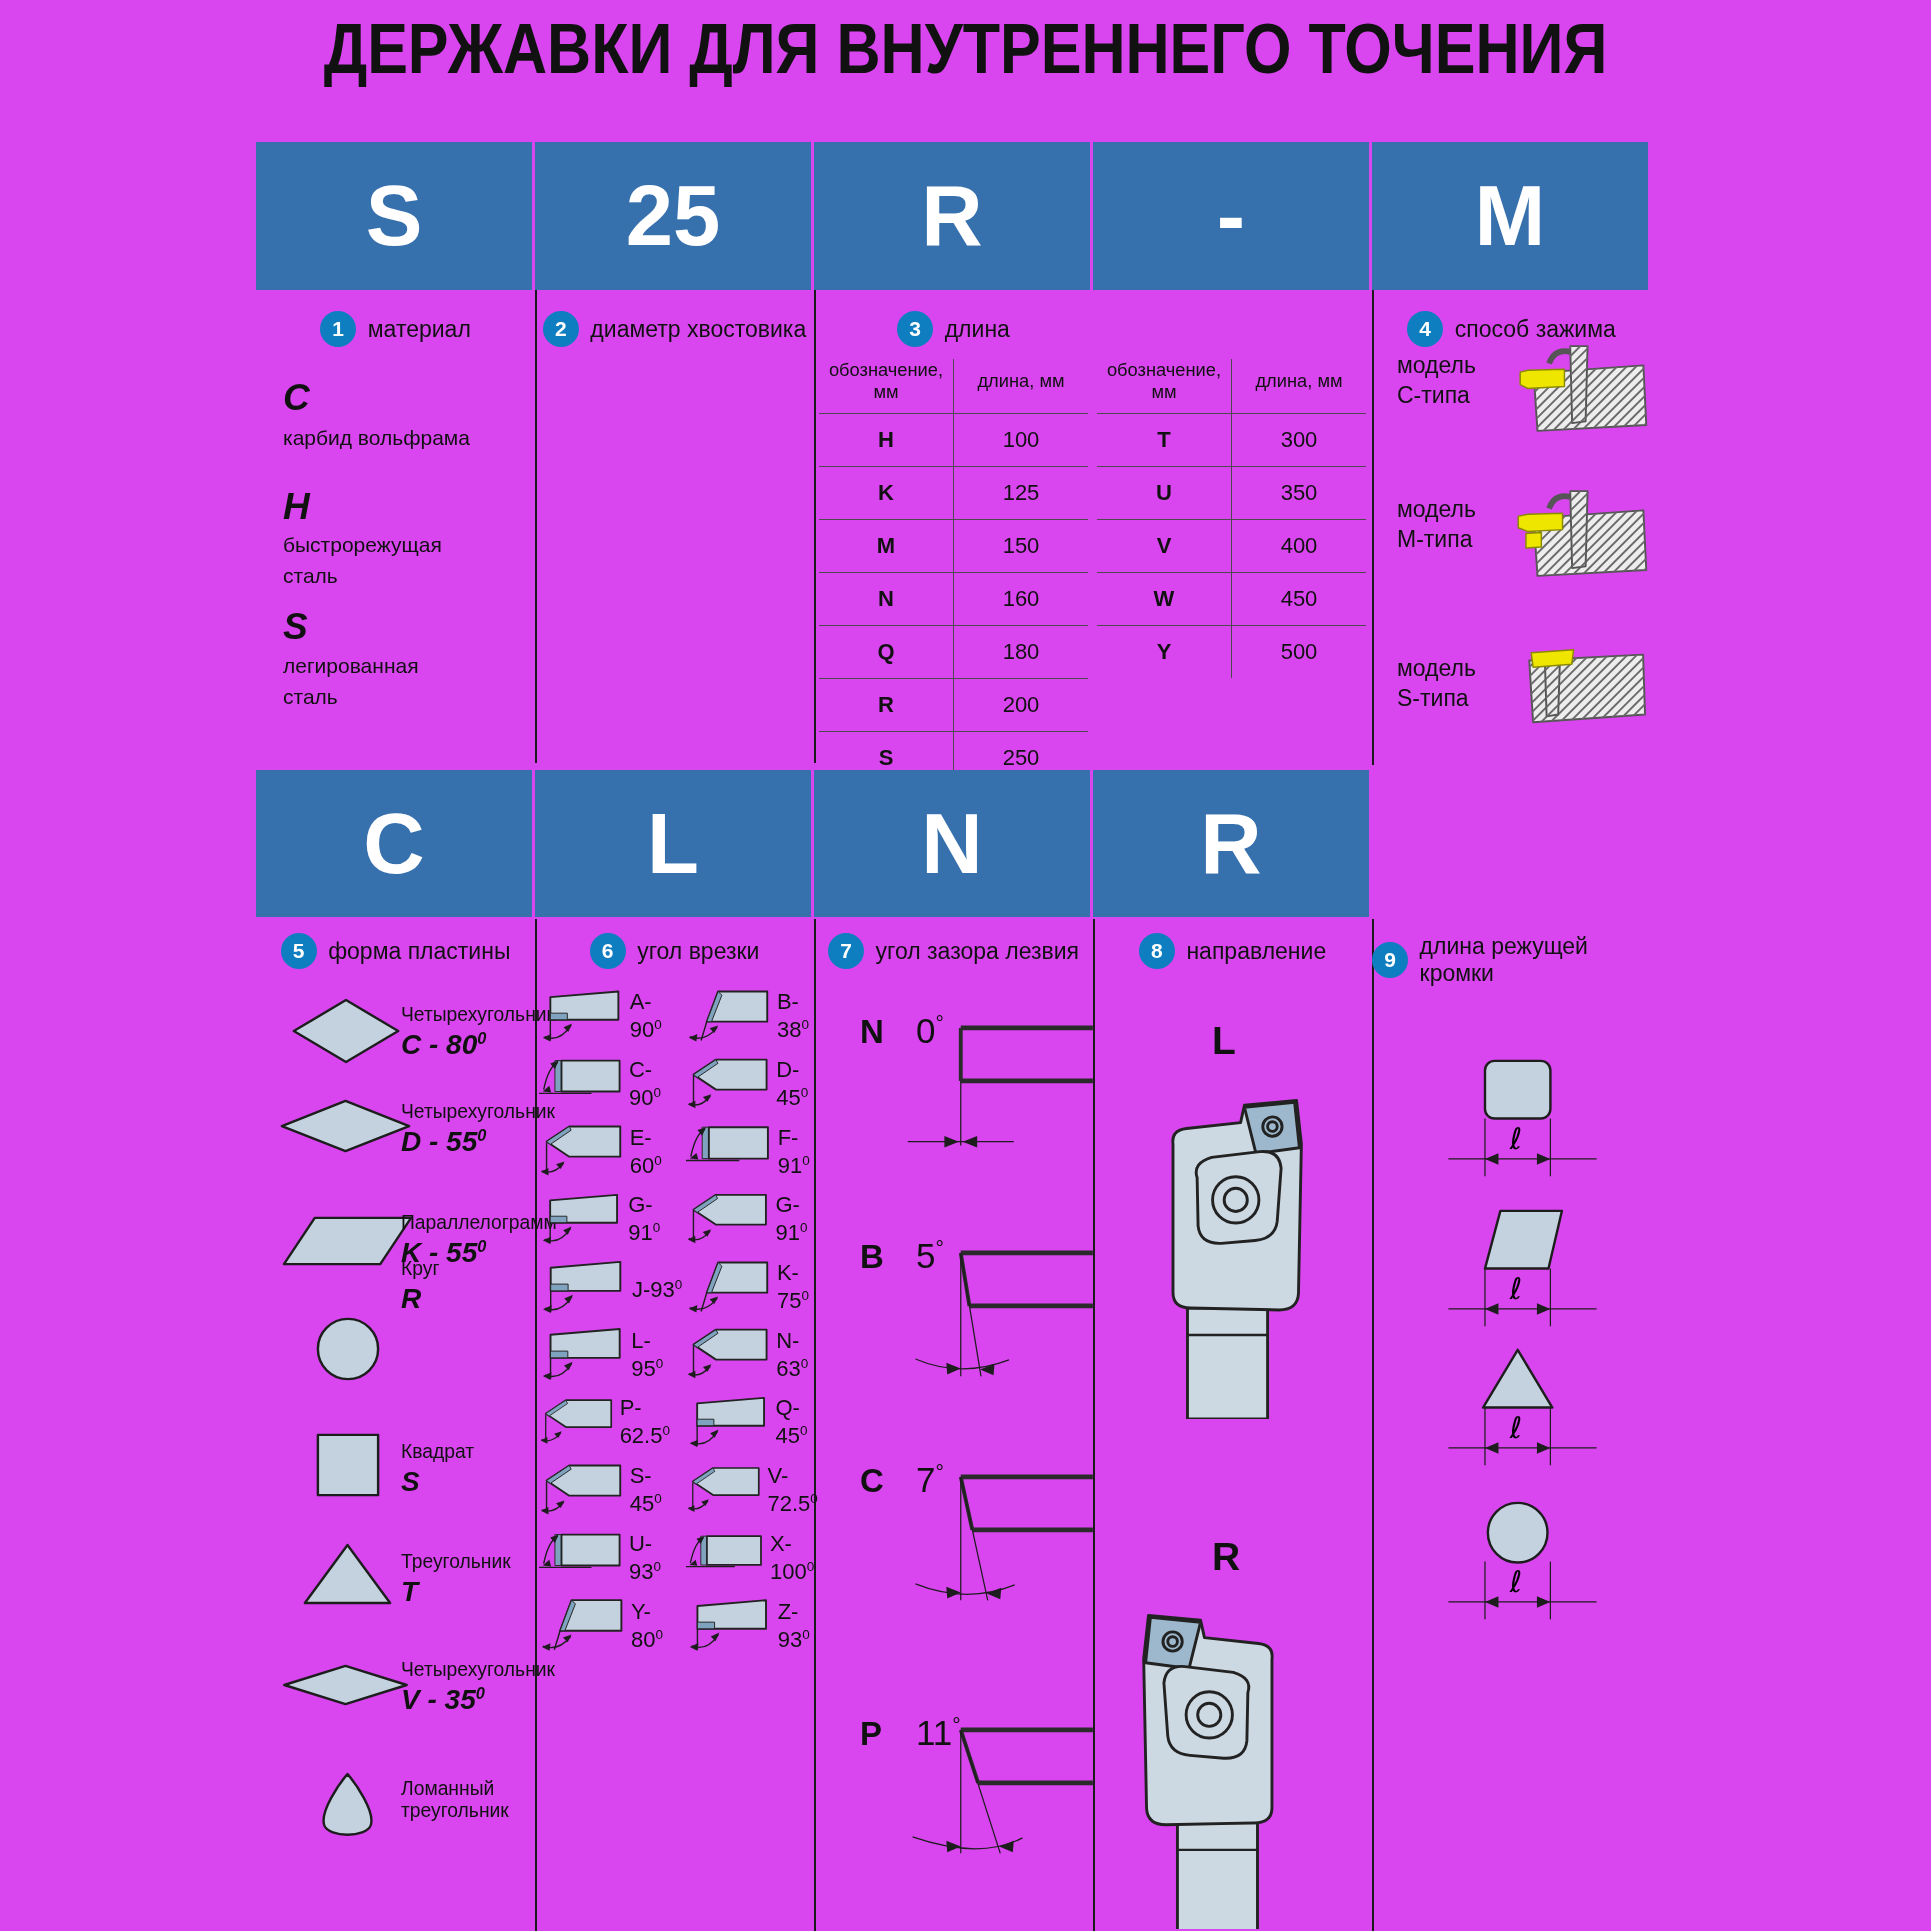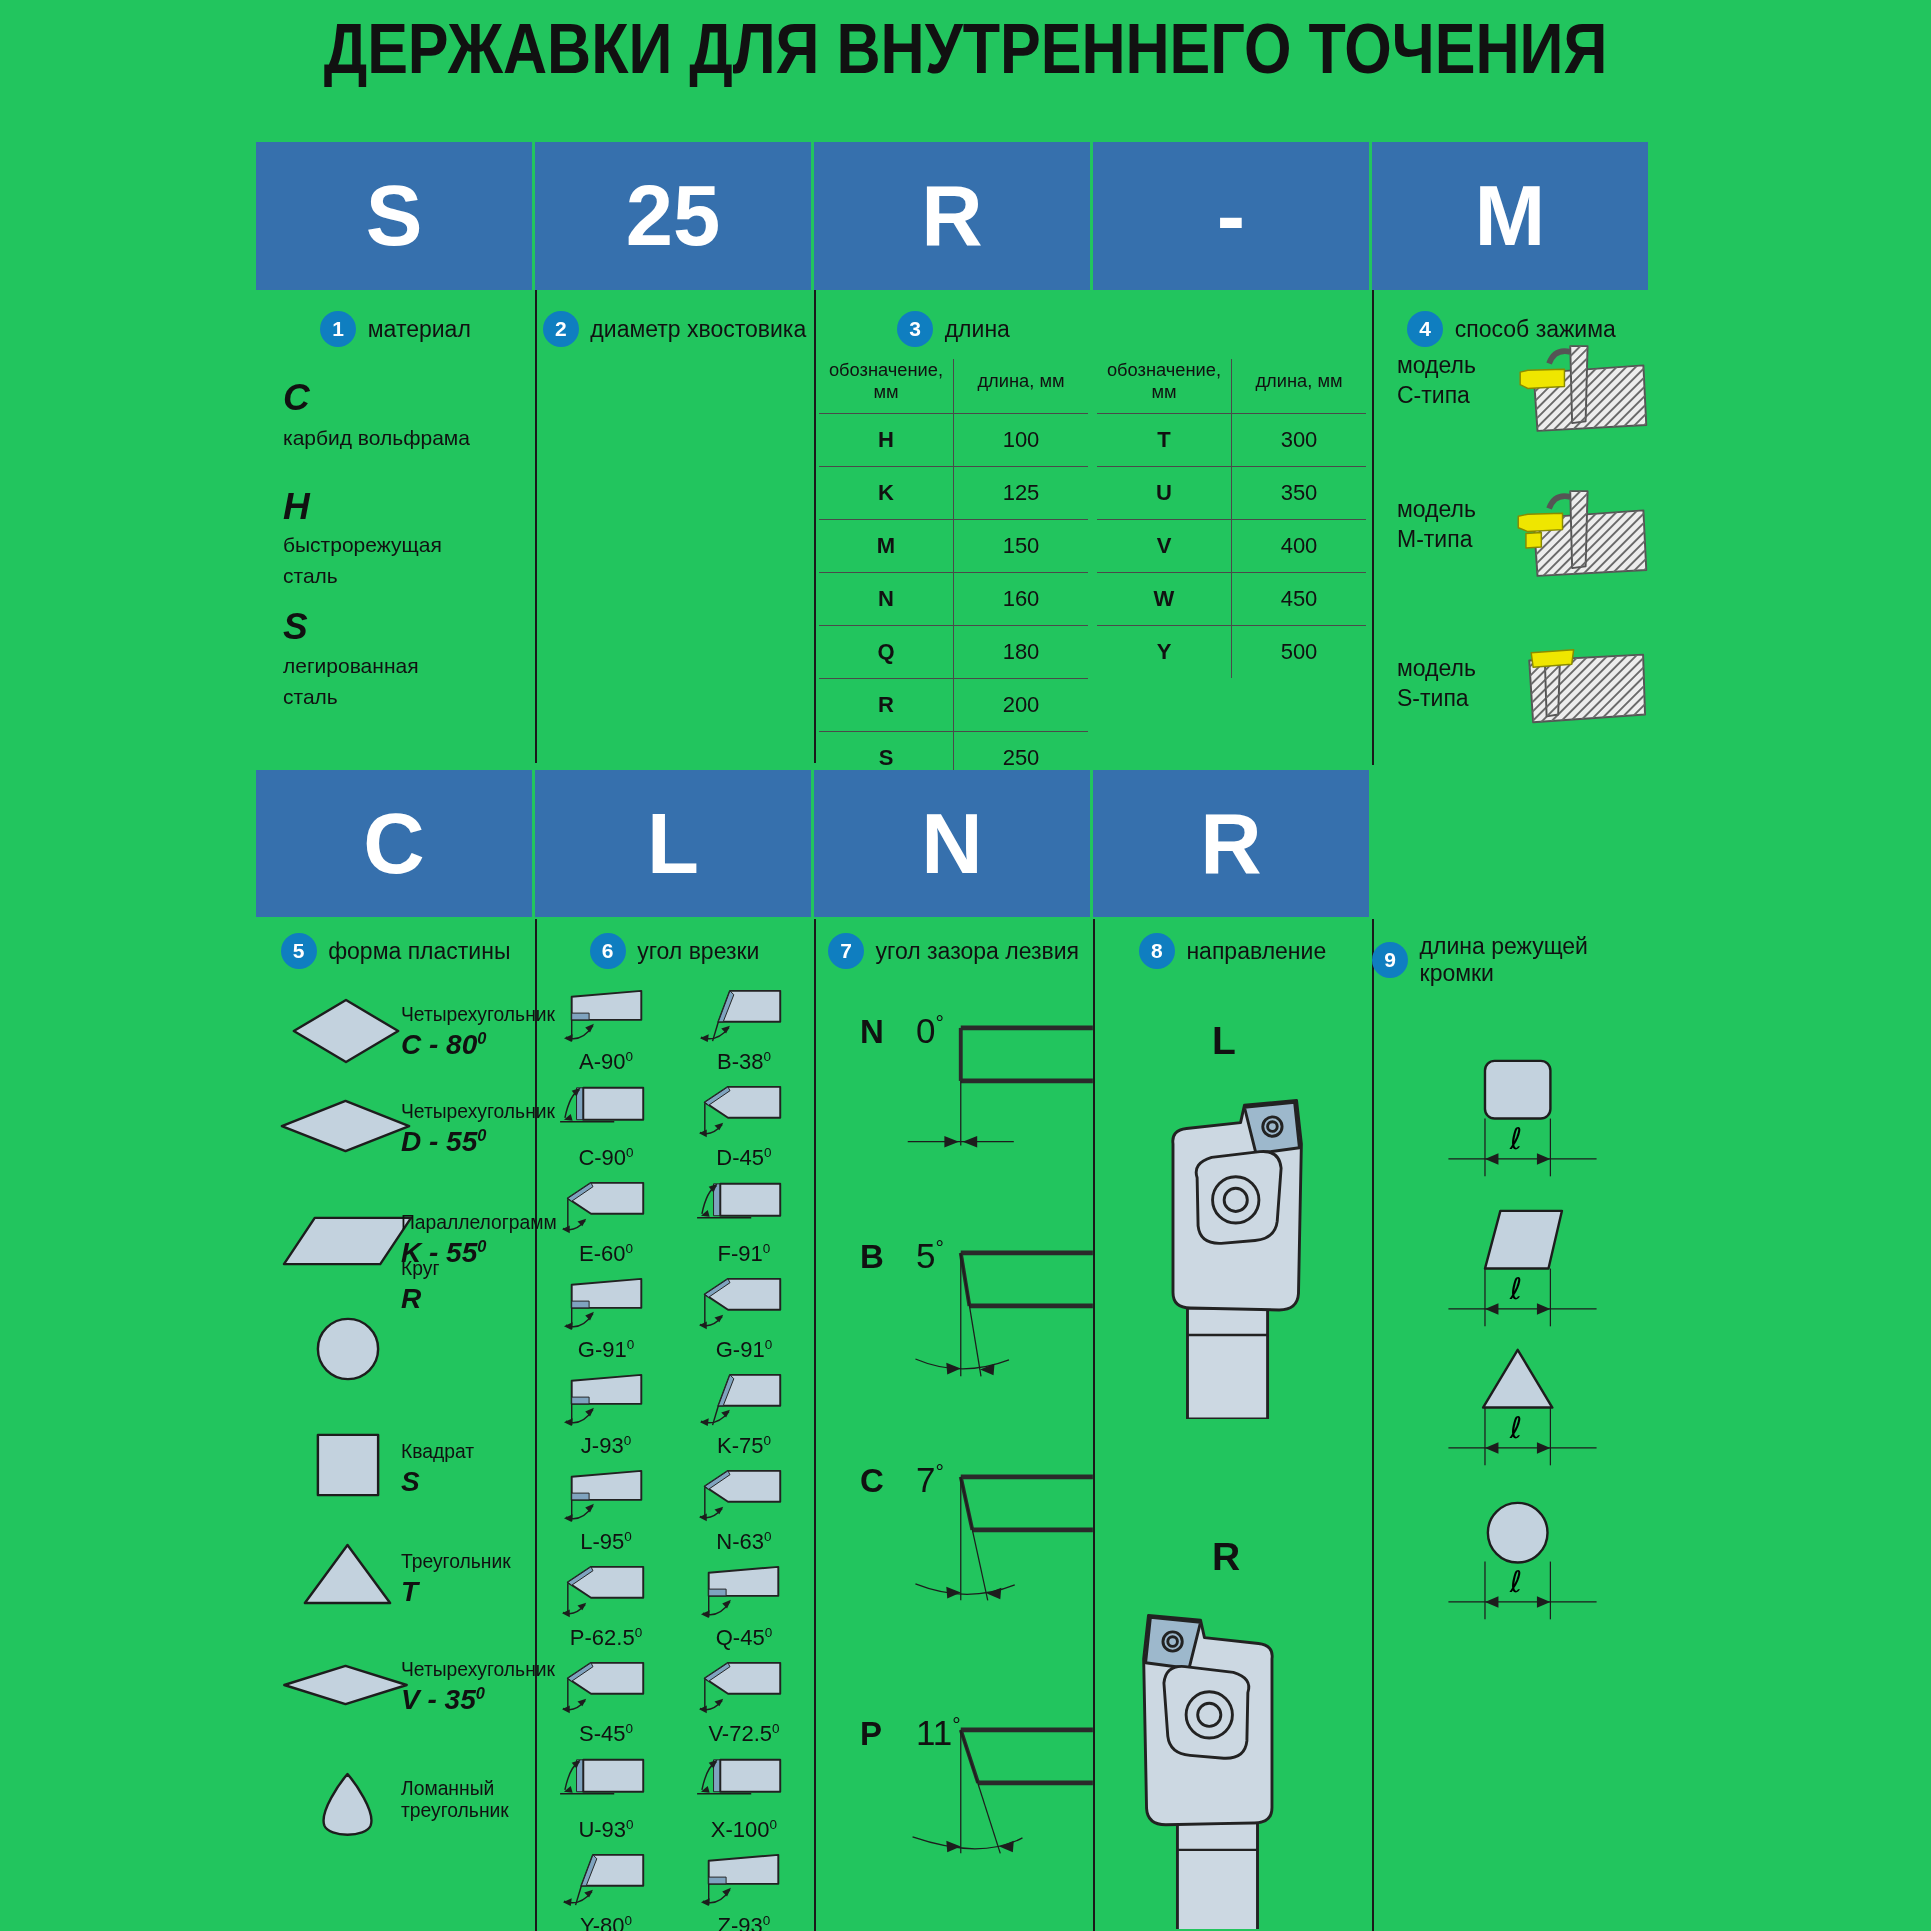--- a/index.html
+++ b/index.html
@@ -1,16 +1,16 @@
 <!DOCTYPE html>
 <html><head>
 <meta charset="utf-8">
 <style>
   html,body{margin:0;padding:0;background:#fff;}
-  .canvas{position:relative;width:1931px;height:1931px;background:#22c55e;overflow:hidden;
+  .canvas{position:relative;width:1931px;height:1931px;background:#d946ef;overflow:hidden;
           font-family:"Liberation Sans",sans-serif;color:#111;}
   .title{position:absolute;top:7.7px;left:0;width:1931px;text-align:center;
          font-size:71px;font-weight:800;letter-spacing:0px;transform:scaleX(0.86);white-space:nowrap;}
   .codebox{position:absolute;width:276px;background:#3670ad;color:#fff;display:flex;
            align-items:center;justify-content:center;font-size:85px;font-weight:700;}
   .row1{top:142px;height:148px;}
   .row2{top:770px;height:147px;}
   .vl{position:absolute;width:1.9px;background:#1a1a1a;}
   .sec-header{position:absolute;width:279px;display:flex;align-items:center;justify-content:center;gap:11.6px;}
   .num{width:36px;height:36px;border-radius:50%;background:#0f7ec0;color:#fff;font-weight:700;
@@ -26,21 +26,21 @@
   table.mini td:first-child{font-weight:700;}
   .s4-label{position:absolute;left:1397px;font-size:23px;line-height:30px;}
   .s4-img{position:absolute;}
   .s5-shape{position:absolute;}
   .s5-text{position:absolute;left:401px;width:145px;}
   .s5-name{font-size:19.3px;line-height:22px;}
   .s5-code{font-size:28px;font-weight:700;font-style:italic;margin-top:2.9px;}
   .s5-code sup{font-size:16.4px;}
   .s6-grid{position:absolute;left:539px;top:987px;width:272px;display:grid;
            grid-template-columns:1fr 1fr;row-gap:9.7px;column-gap:3.9px;justify-items:center;}
-  .s6-item{display:flex;flex-direction:column;align-items:center;}
+  .s6-item{display:flex;flex-direction:row;align-items:center;}
   .s6-label{font-size:22px;line-height:23px;}
   .s6-label sup{font-size:13.5px;}
   .s7-item{position:absolute;left:816px;width:277px;height:193px;}
   .s7-letter{position:absolute;left:44px;top:13.5px;font-size:33px;font-weight:700;}
   .s7-angle{position:absolute;left:100px;top:11.6px;font-size:35px;}
   .s7-angle sup{font-size:21px;}
   .s8-label{position:absolute;font-size:39px;font-weight:700;}
   .s9-svg{position:absolute;left:1421px;}
   .lltext{font-style:italic;font-size:31px;font-family:"DejaVu Sans",sans-serif;}
   

